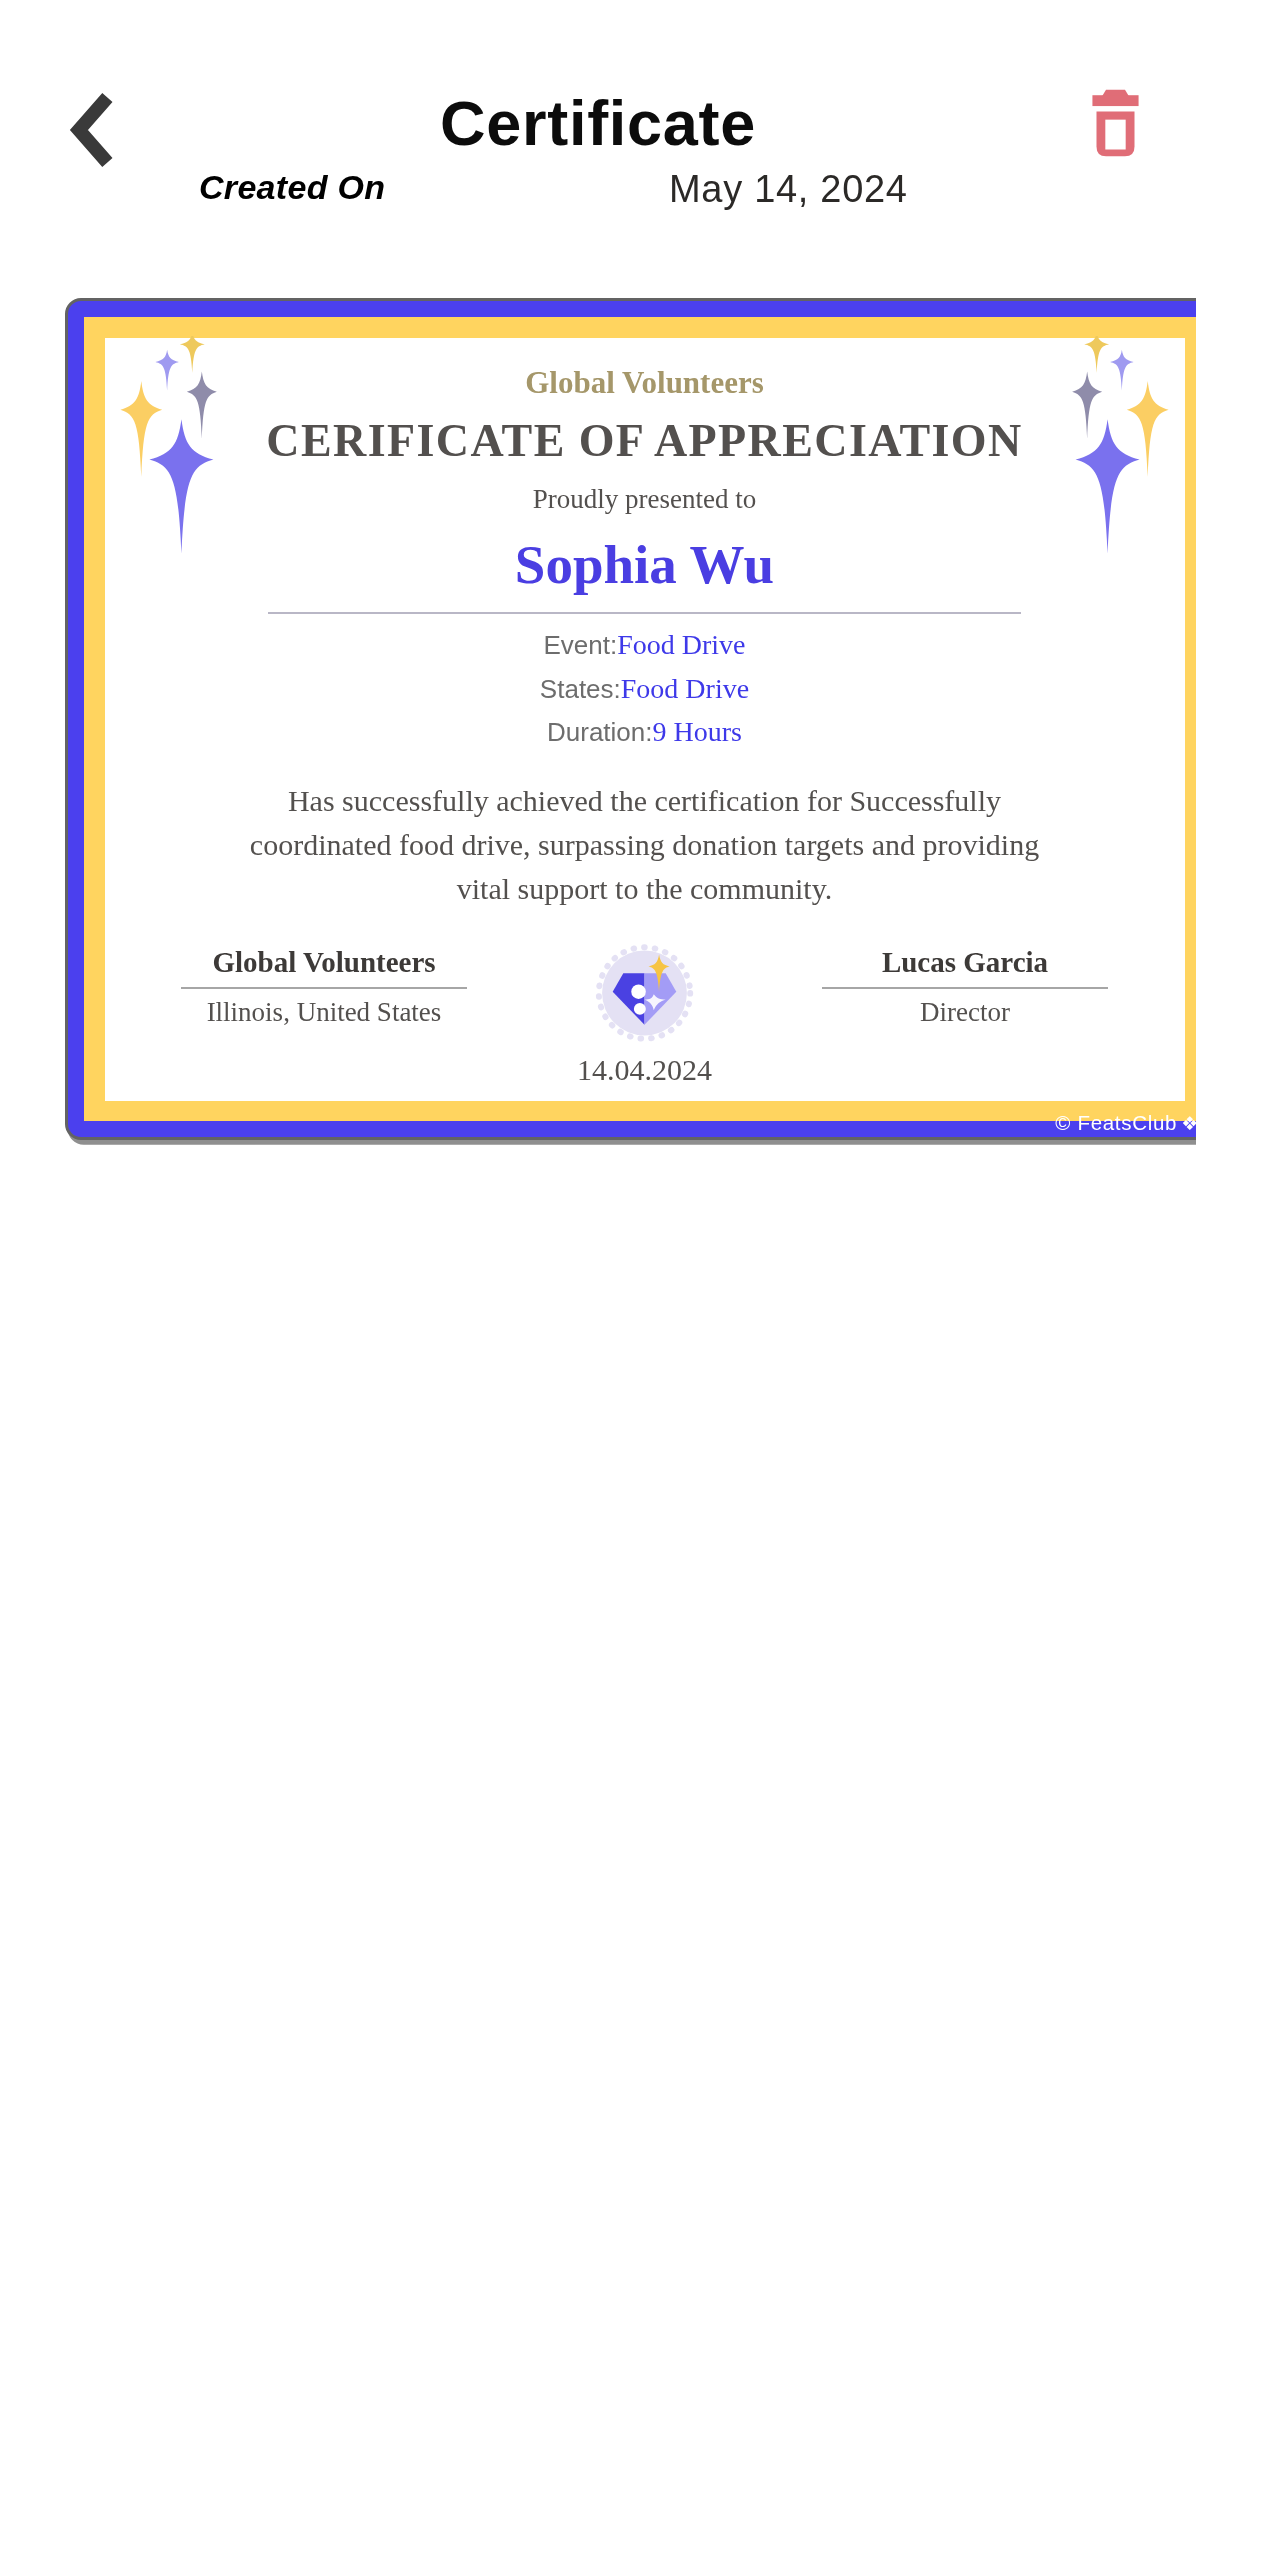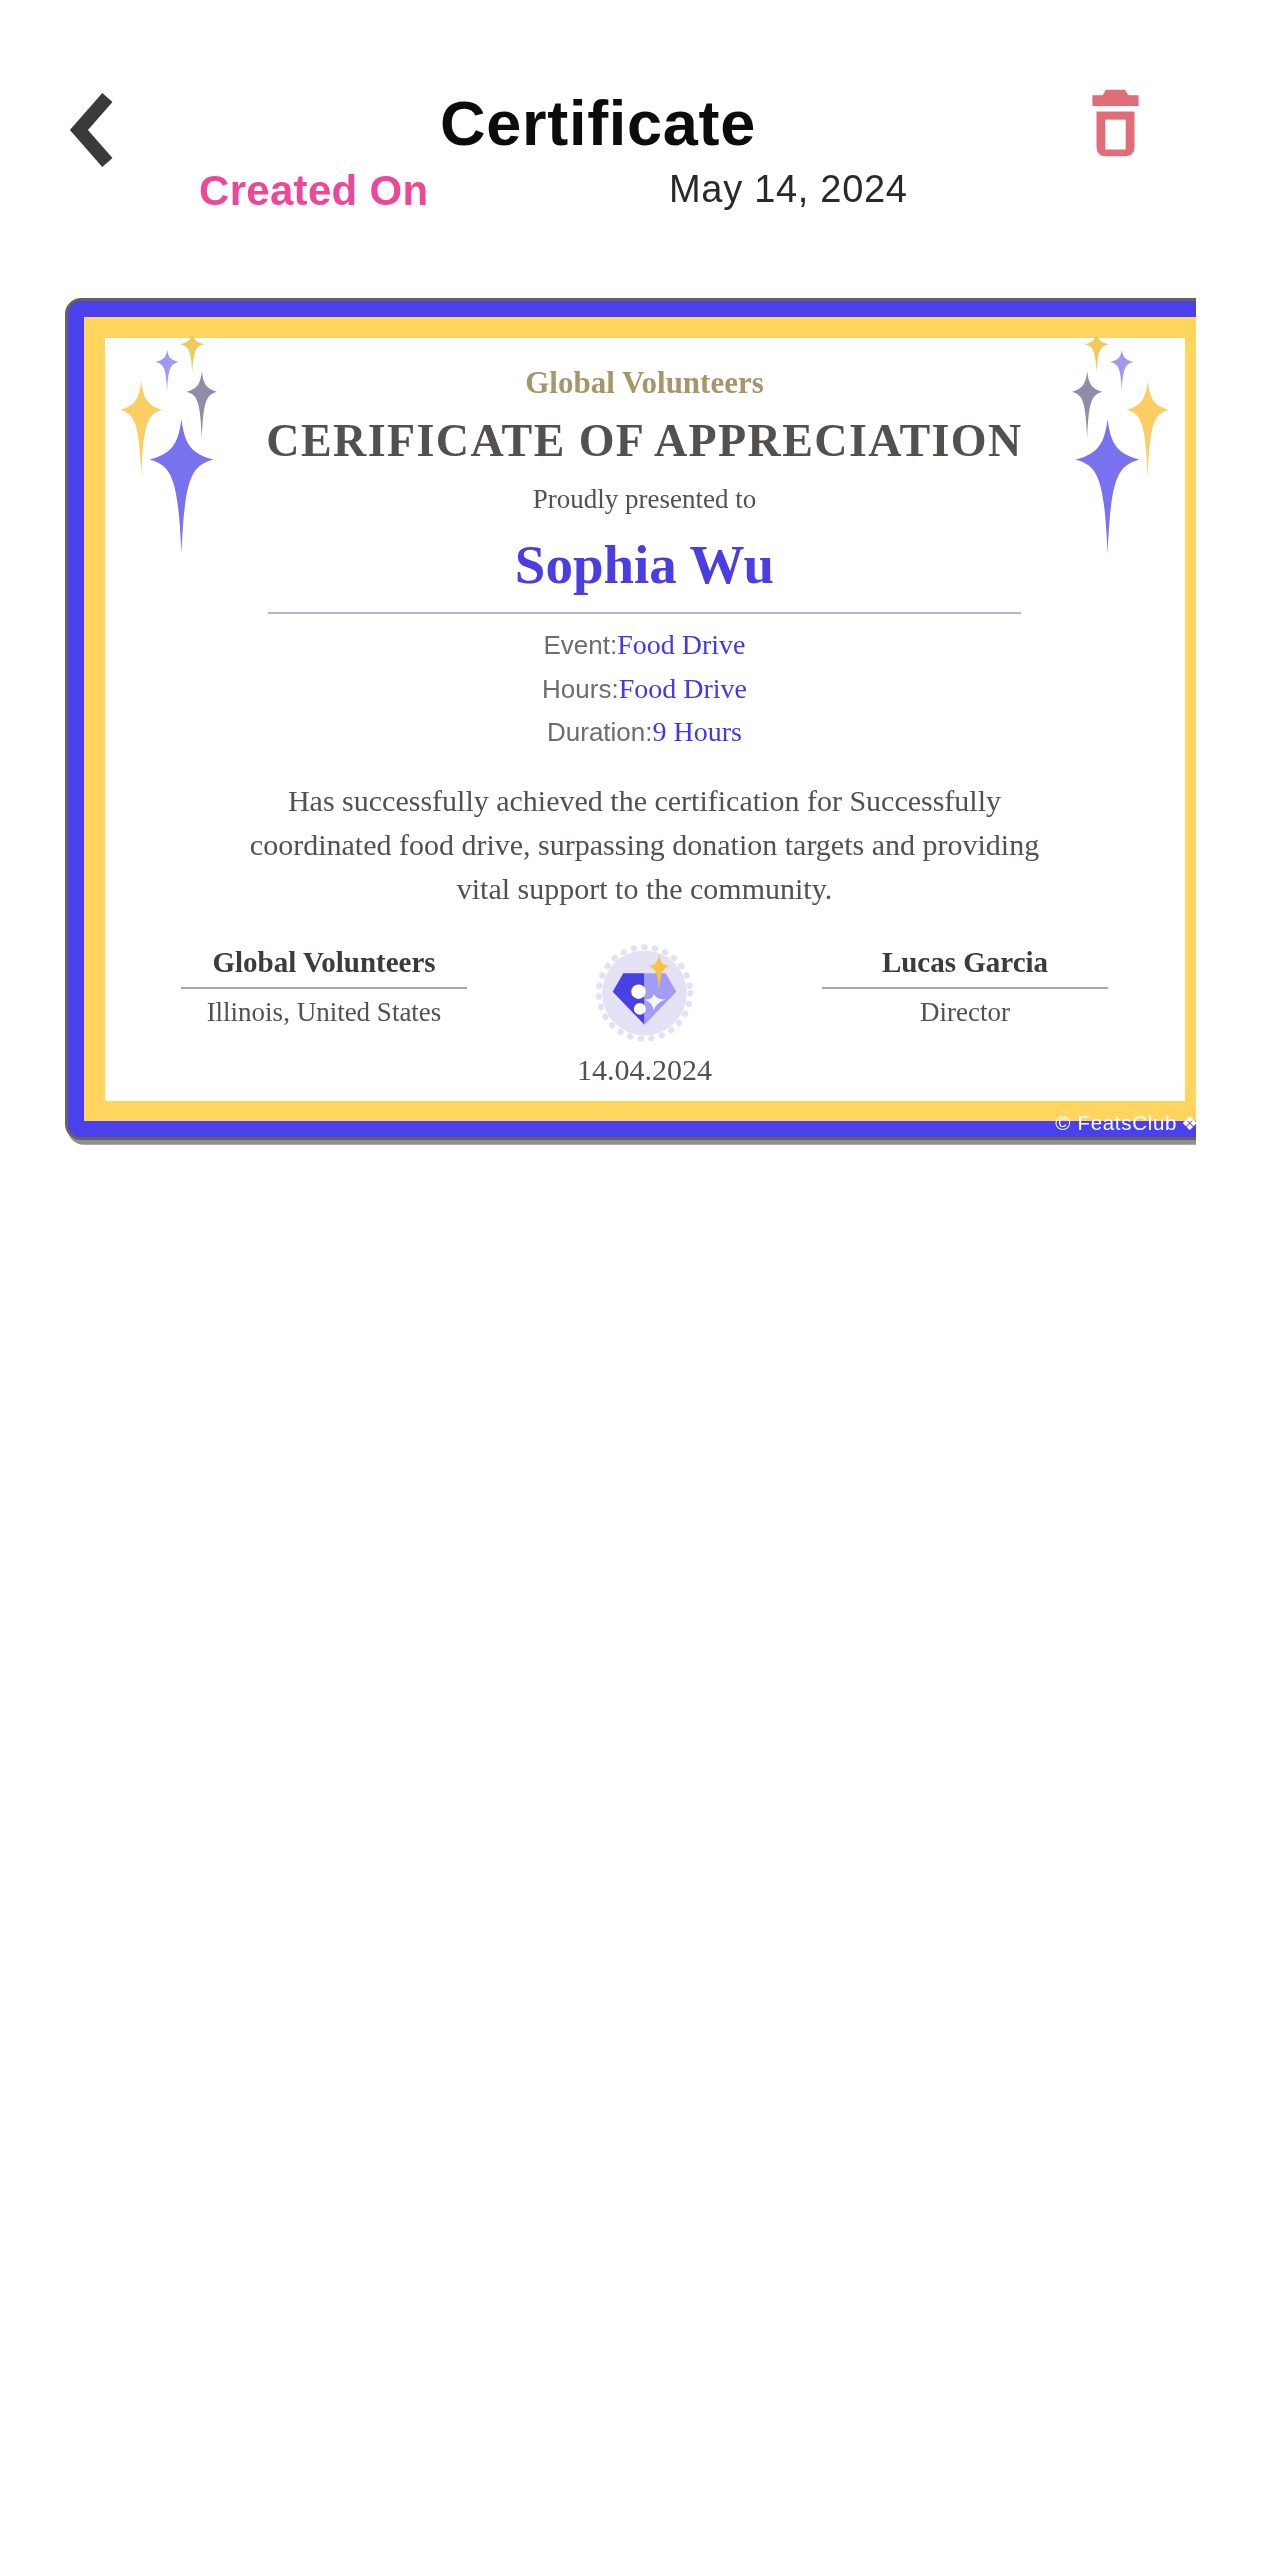--- a/index.html
+++ b/index.html
@@ -41,21 +41,21 @@
   .badge-wrap { width:109px; height:106px; margin-top:-5.5px; }
   .cert-date { font-size:30px; color:#53504e; margin-top:6.8px; padding-bottom:12.3px; }
   .cert-watermark { position:absolute; right:22px; bottom:2px; color:#ffffff;
                     font-family:"Liberation Sans", sans-serif; font-size:20.5px; letter-spacing:0.7px;
                     display:flex; align-items:center; gap:4.1px; }
   .wm-gem { font-size:19px; line-height:1; }
 
   
   .details { margin:170px 0 0 199px; }
   .detail-row { display:flex; align-items:flex-start; margin-bottom:92px; line-height:1; }
-  .detail-label { width:470px; font-size:42px; font-weight:bold; color:#ec4899; letter-spacing:0.3px; }
+  .detail-label { width:470px; font-size:34px; font-weight:bold; color:#000000; letter-spacing:0.3px;font-style:italic; }
   .detail-value { font-size:38px; color:#2b2927; letter-spacing:0.7px; }
 
   
   .verify-btn { display:flex; align-items:center; justify-content:center;
                 margin:31px 0 0 199px; width:907px; height:172px;
                 background:#7c6df1; border:3.4px solid #0a0a0a; border-radius:33px;
                 box-shadow:6.8px 11px 0 #000000; cursor:pointer; }
   .verify-btn span { color:#ffffff; font-size:40px; letter-spacing:2px; }
 </style>
 </head>
@@ -100,21 +100,21 @@
           <use href="#sp" transform="translate(56,122) scale(0.98,1.32)" fill="#7a71ee"></use>
         </svg>
 
         <div class="cert-org">Global Volunteers</div>
         <div class="cert-heading">CERIFICATE OF APPRECIATION</div>
         <div class="cert-presented">Proudly presented to</div>
         <div class="cert-name">Sophia Wu</div>
         <div class="cert-divider"></div>
 
         <div class="cert-field"><span>Event:</span><b>Food Drive</b></div>
-        <div class="cert-field"><span>Hours:</span><b>Food Drive</b></div>
+        <div class="cert-field"><span>States:</span><b>Food Drive</b></div>
         <div class="cert-field"><span>Duration:</span><b>9 Hours</b></div>
 
         <div class="cert-desc">Has successfully achieved the certification for Successfully coordinated food drive, surpassing donation targets and providing vital support to the community.</div>
 
         <div class="sig-row">
           <div class="sig-col">
             <div class="sig-name">Global Volunteers</div>
             <div class="sig-line"></div>
             <div class="sig-title">Illinois, United States</div>
           </div>

